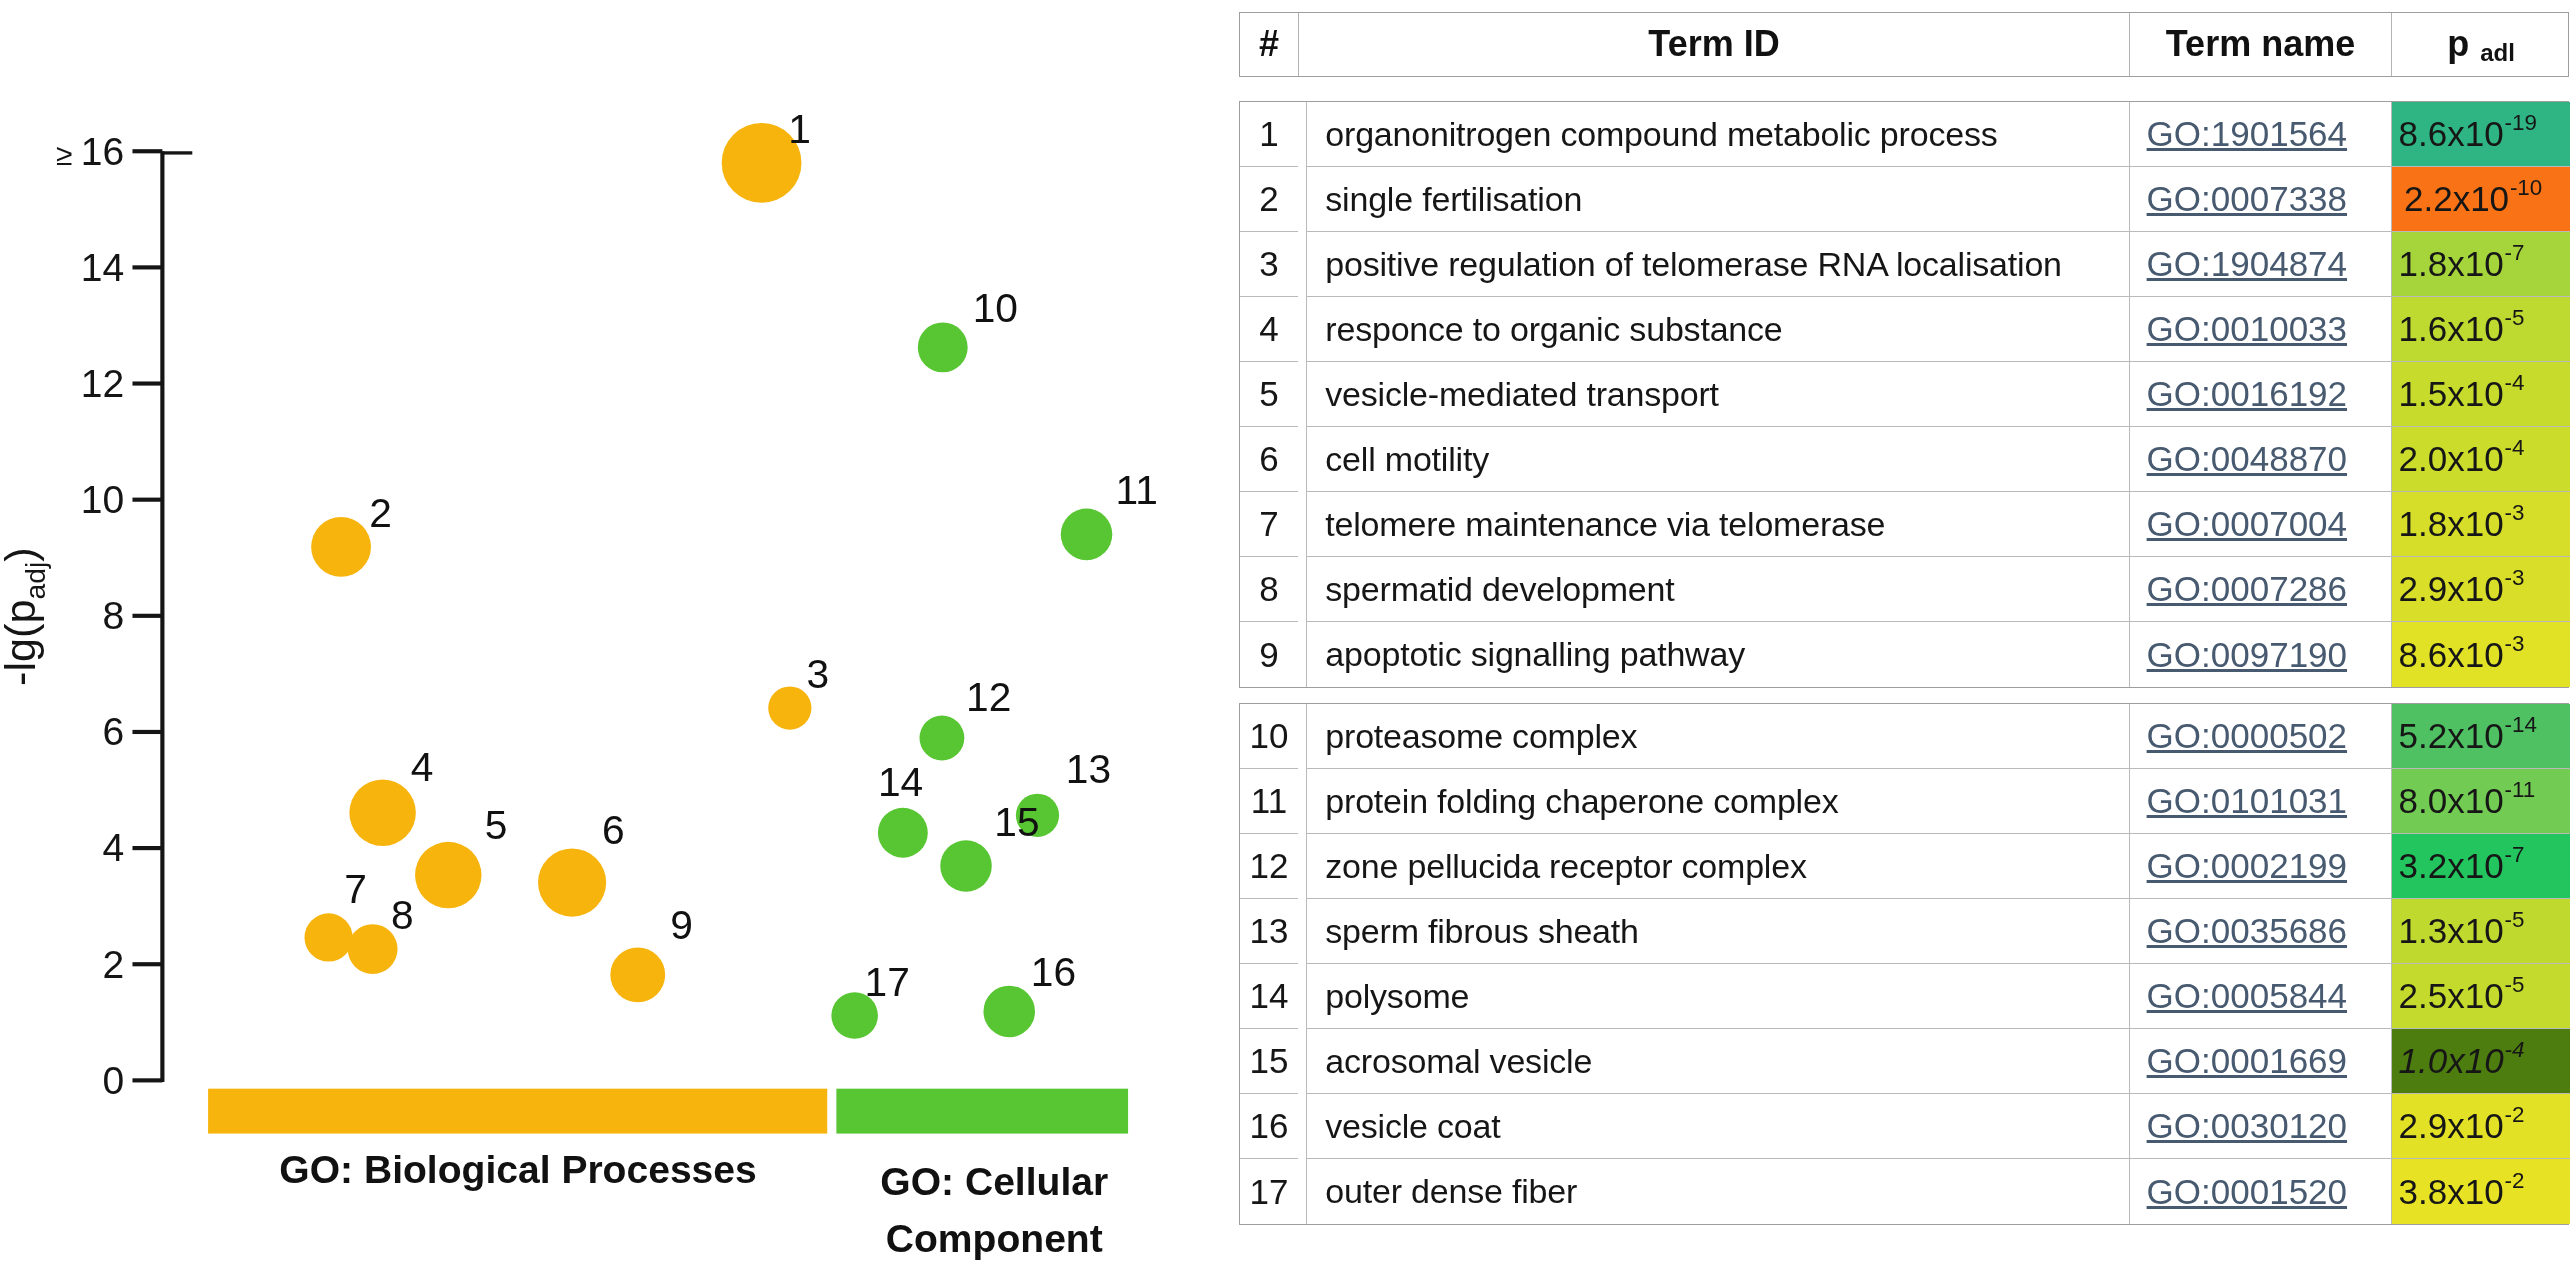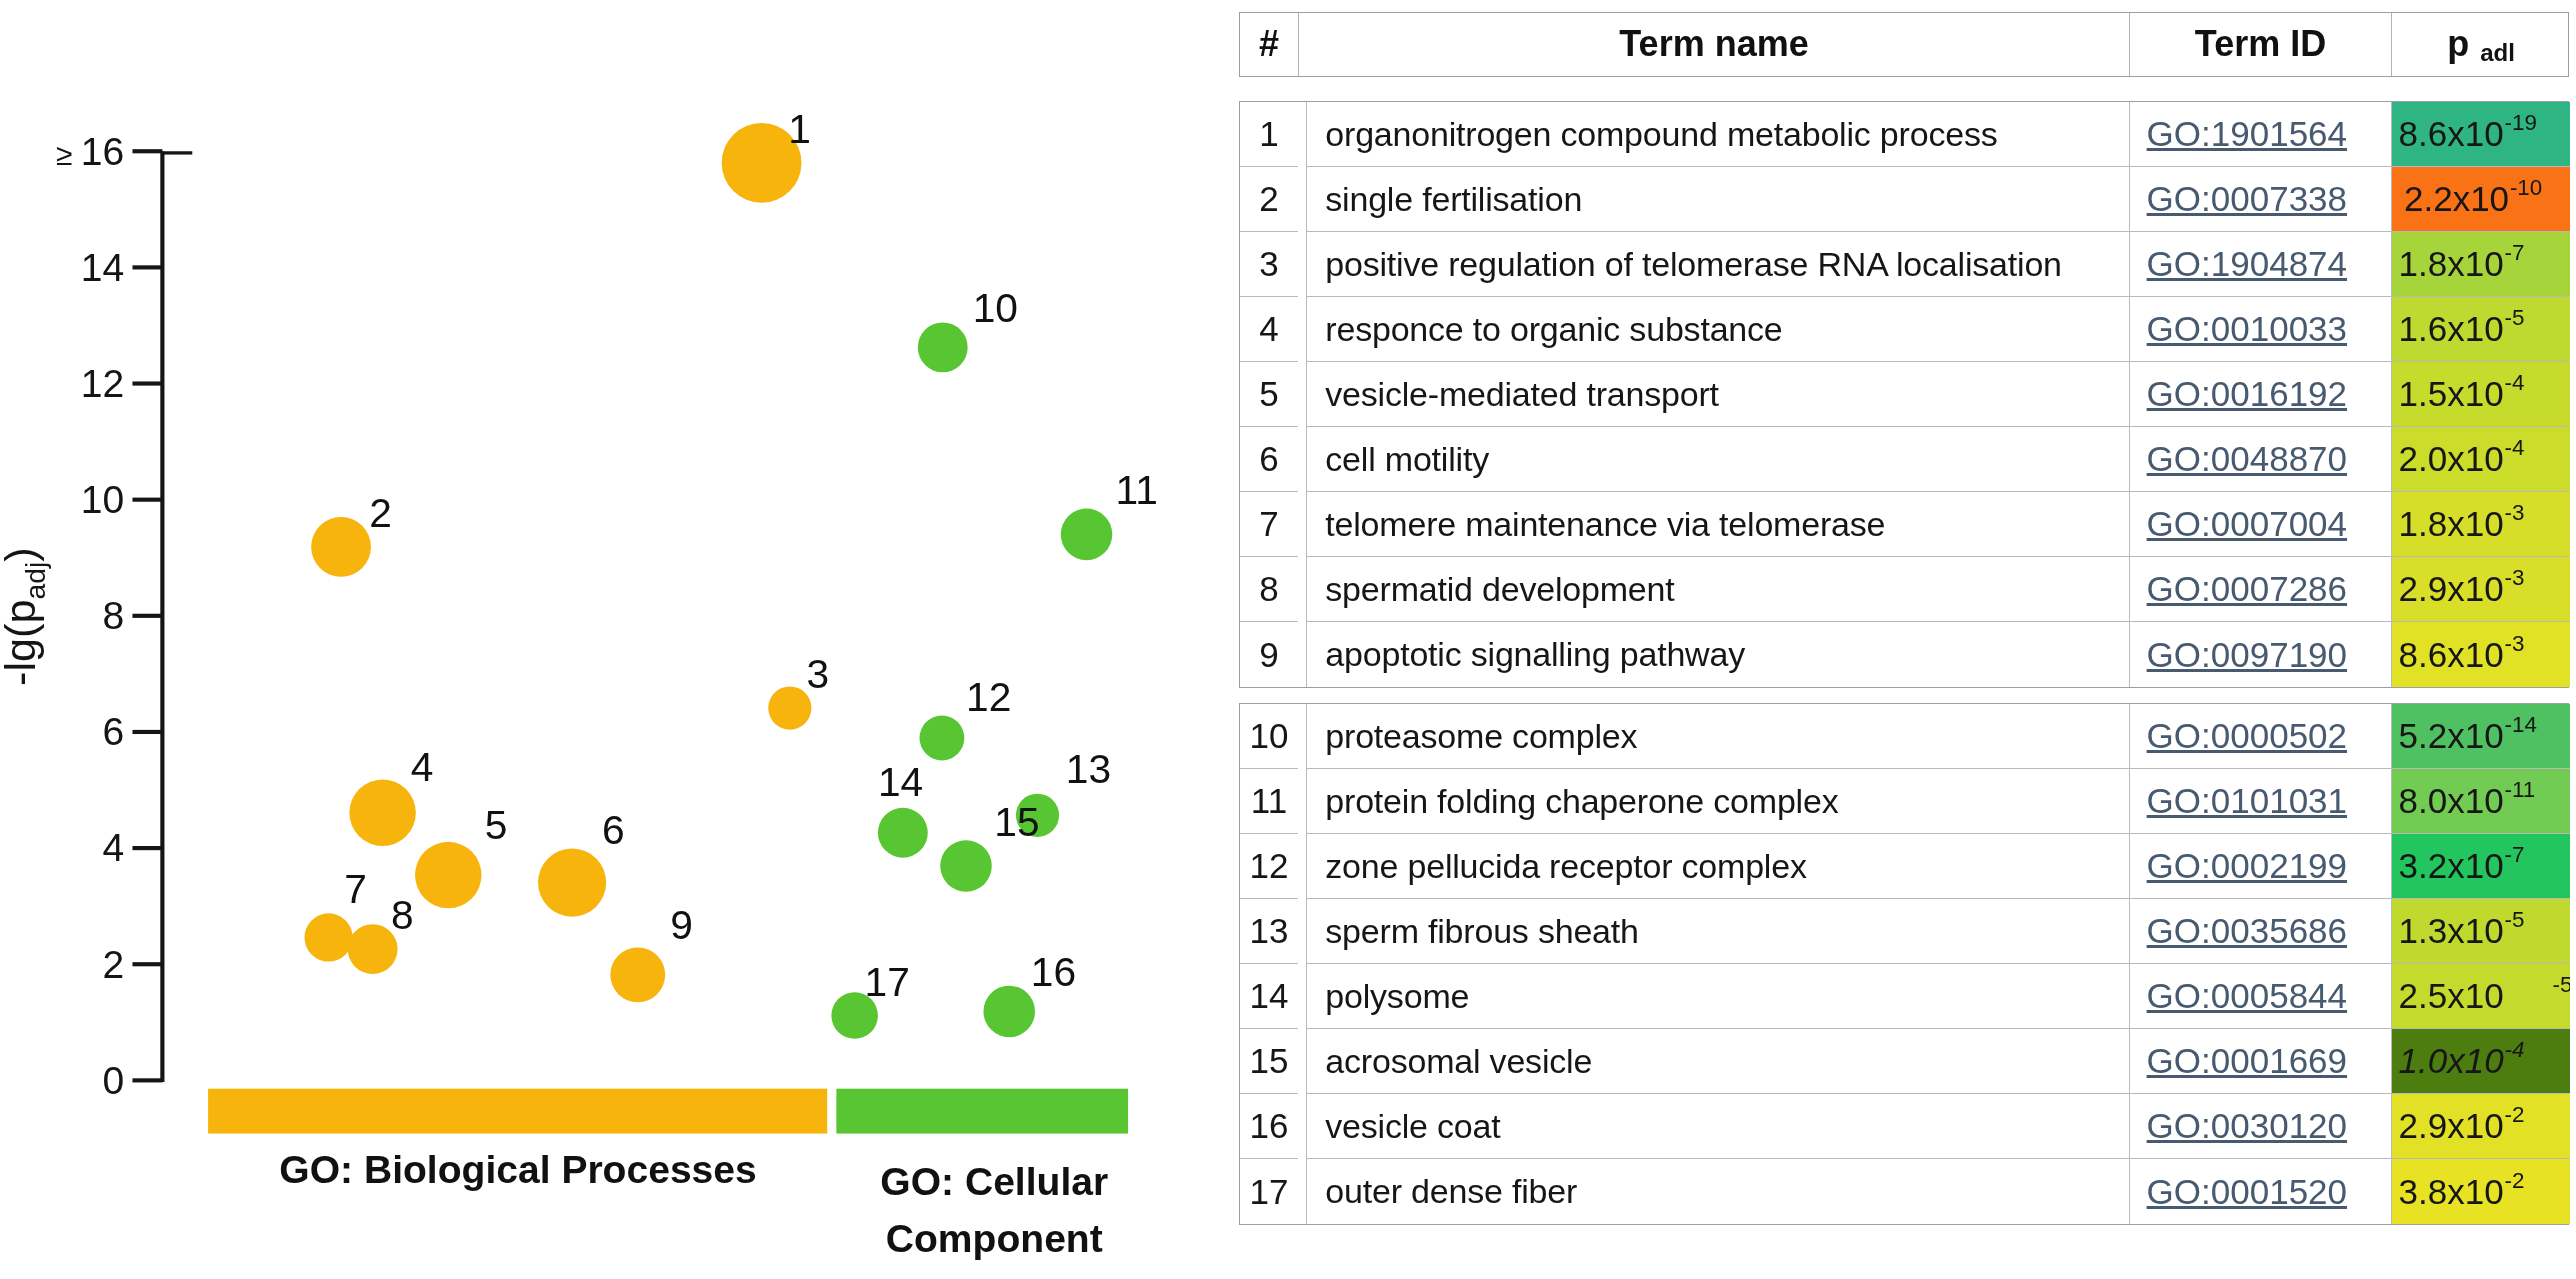--- a/index.html
+++ b/index.html
@@ -106,22 +106,22 @@
       <circle cx="1162" cy="1042" r="31" fill="#58C632"></circle>
       <text x="1196" y="1006" font-size="49" font-weight="500" fill="#111">15</text>
       <circle cx="1214" cy="1217" r="31" fill="#58C632"></circle>
       <text x="1240" y="1186" font-size="49" font-weight="500" fill="#111">16</text>
       <circle cx="1028" cy="1222" r="28" fill="#58C632"></circle>
       <text x="1040" y="1198" font-size="49" font-weight="500" fill="#111">17</text>
     </svg>
 
   <div class="tbl-header">
     <div class="th">#</div>
+    <div class="th">Term ID</div>
     <div class="th">Term name</div>
-    <div class="th">Term ID</div>
     <div class="th">
       <span>p</span>
         <span class="hsub">adl</span>
     </div>
   </div>
 
   <div id="group1" class="tbl-group" style="top:101px">
       <div class="cell c-num">1</div>
       <div class="cell c-name">organonitrogen compound metabolic process</div>
       <div class="cell c-id">GO:1901564</div>
@@ -211,21 +211,21 @@
       <div class="cell c-num">13</div>
       <div class="cell c-name">sperm fibrous sheath</div>
       <div class="cell c-id">GO:0035686</div>
       <div class="cell c-p" style="background: rgb(191, 217, 47);">
         <span>1.3x10</span>
         <span class="sup">-5</span>
       </div>
       <div class="cell c-num">14</div>
       <div class="cell c-name">polysome</div>
       <div class="cell c-id">GO:0005844</div>
-      <div class="cell c-p" style="background: rgb(196, 218, 45); gap: 48px;">
+      <div class="cell c-p" style="background: rgb(196, 218, 45);">
         <span>2.5x10</span>
         <span class="sup">-5</span>
       </div>
       <div class="cell c-num">15</div>
       <div class="cell c-name">acrosomal vesicle</div>
       <div class="cell c-id">GO:0001669</div>
       <div class="cell c-p" style="background: #4d7c0f; font-style: italic;">
         <span>1.0x10</span>
         <span class="sup">-4</span>
       </div>

